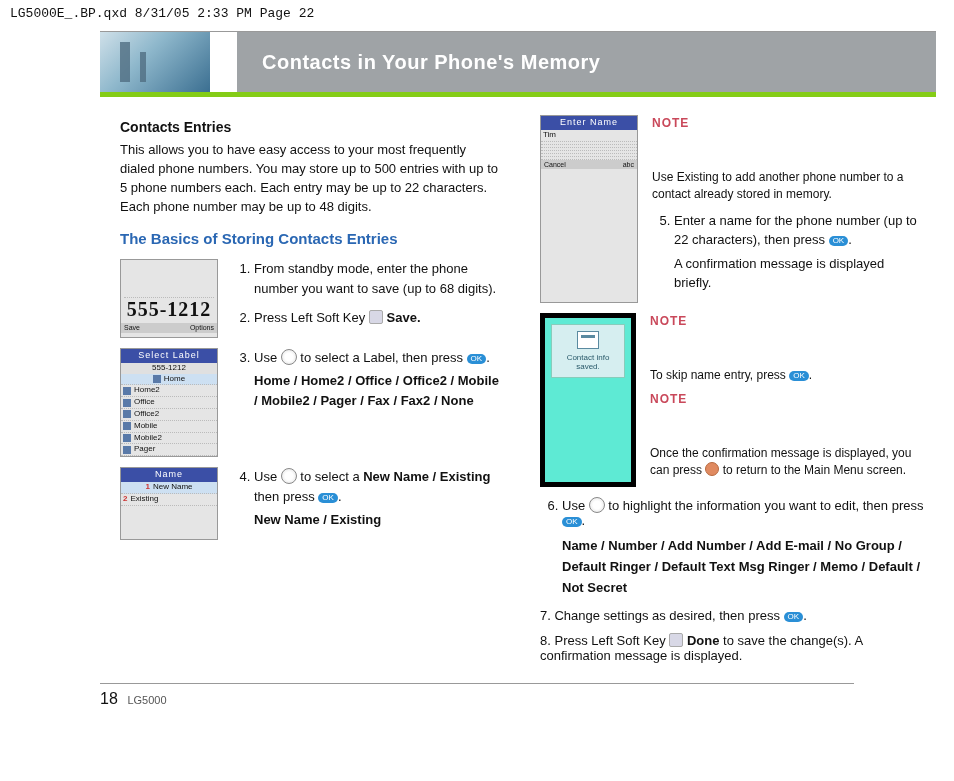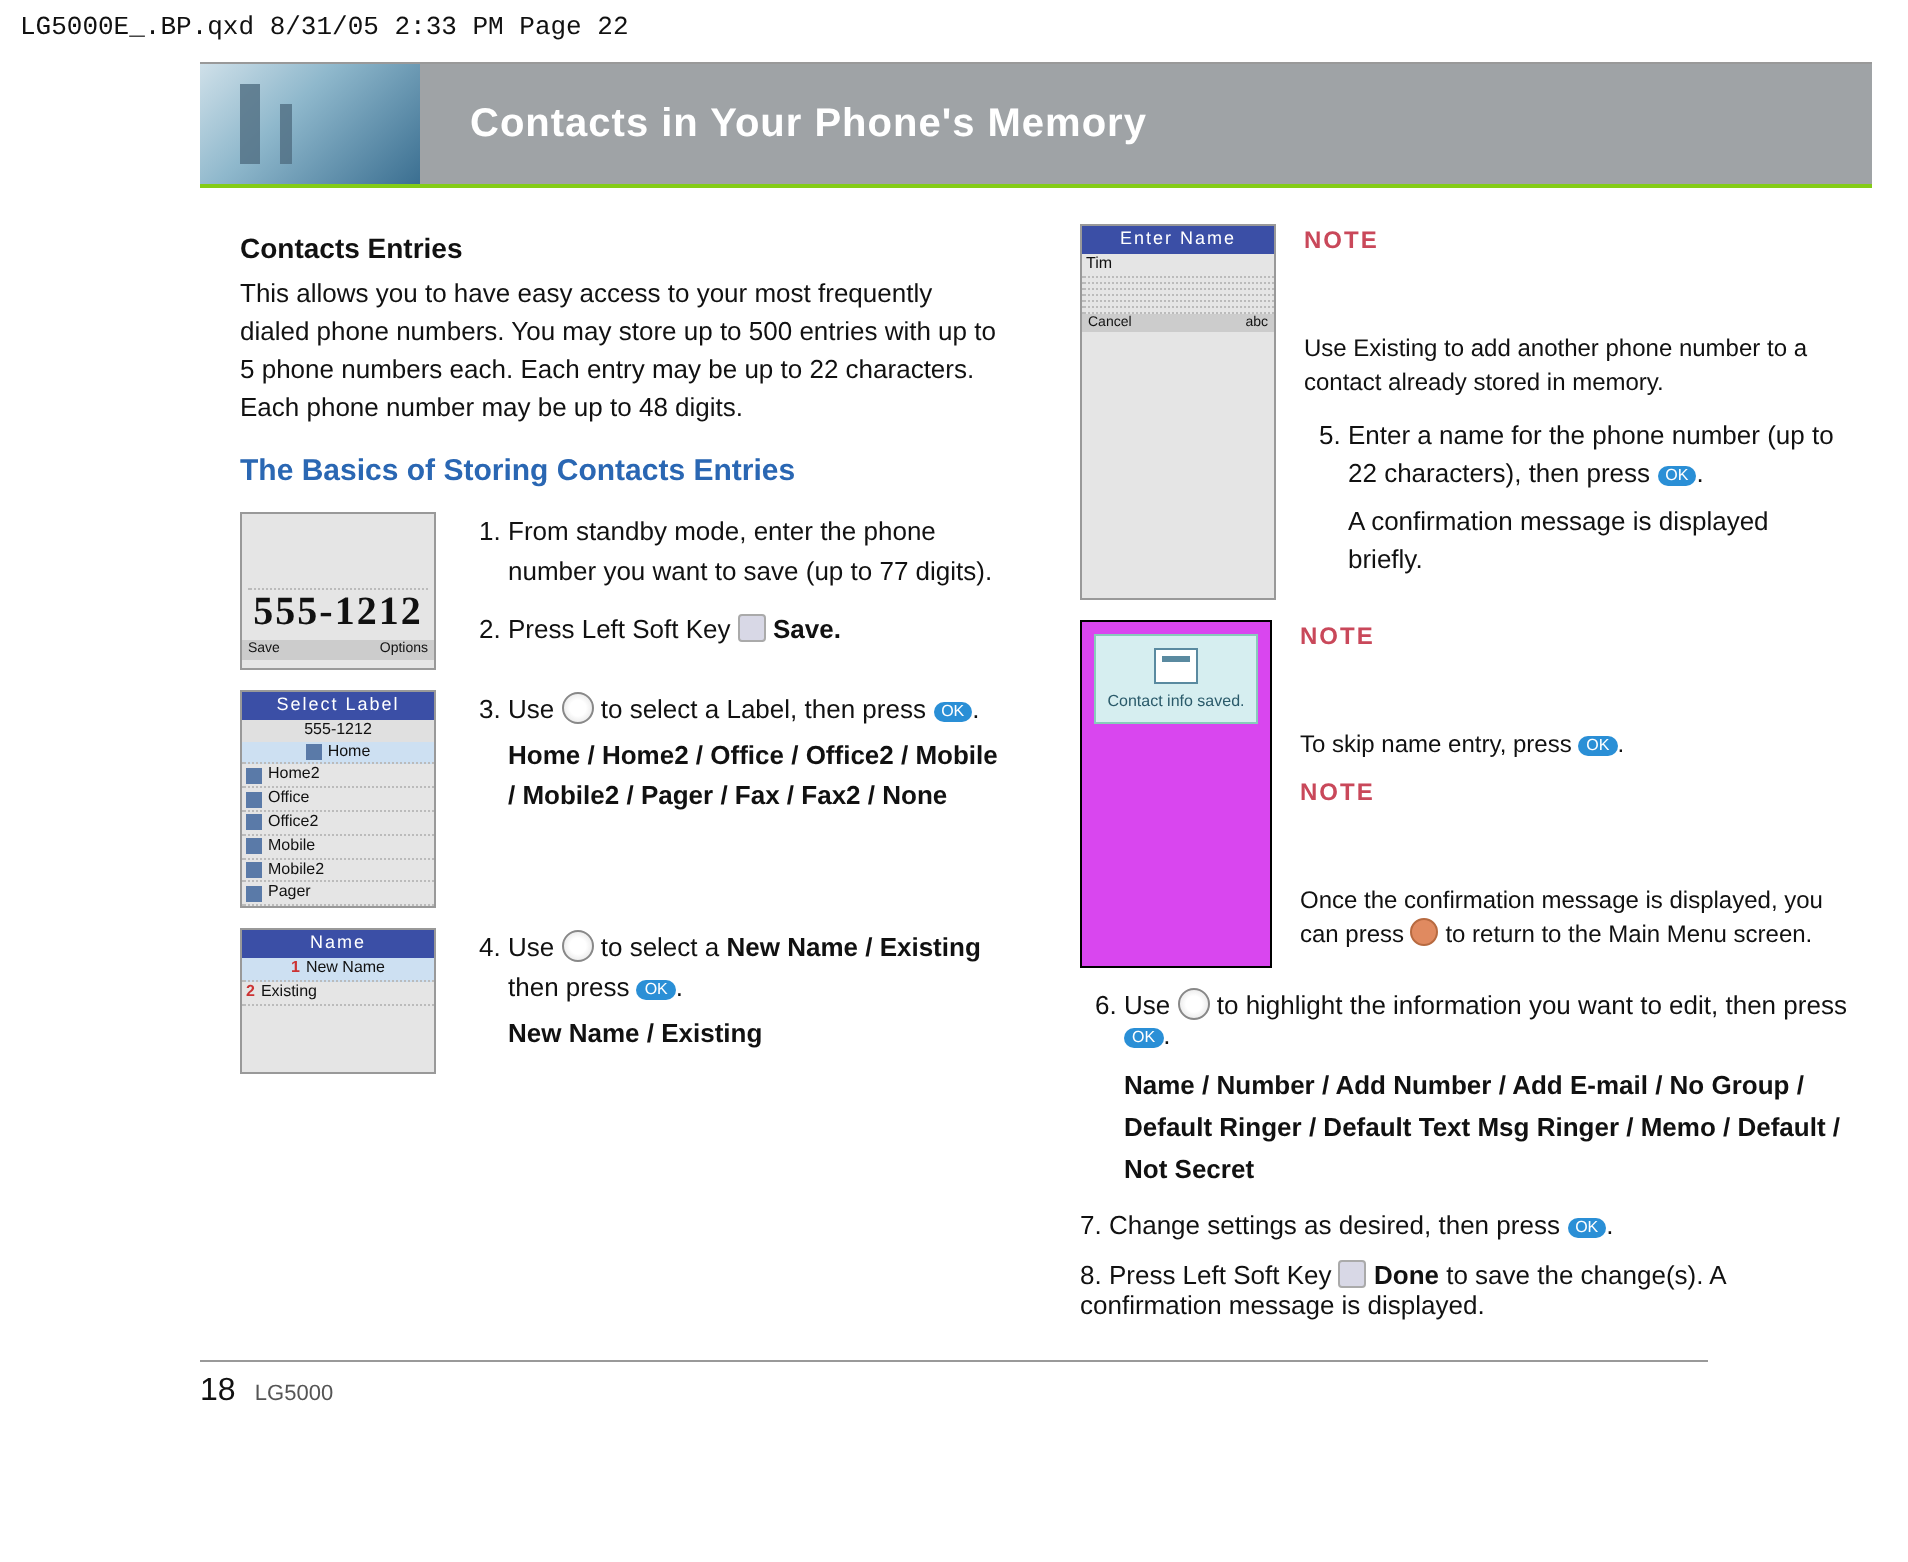--- a/index.html
+++ b/index.html
@@ -16,22 +16,23 @@
   font-size: 13px;
   padding: 6px 10px 10px 10px;
 }
 .page-wrap {
   padding: 0 0 0 0;
 }
 .title-band {
   display: flex;
   align-items: stretch;
   border-top: 1px solid #999;
-  border-bottom: 2px solid #84cc16;
+  border-bottom: 5px solid #84cc16;
   margin: 0 18px 0 100px;
+  gap: 27px;
 }
 .title-img {
   width: 110px;
   height: 60px;
   background: linear-gradient(135deg, #cfe0e9 0%, #8fb8cc 40%, #3b6f91 100%);
   position: relative;
   overflow: hidden;
 }
 .title-img::before, .title-img::after {
   content:"";
@@ -160,22 +161,22 @@
 }
 .mini-icon {
   display:inline-block;
   width:8px; height:8px;
   background:#5a7aa8;
   flex:0 0 8px;
 }
 .popup-shot {
   width:96px;
   flex:0 0 96px;
-  border:1px solid #000000;
-  background:#d946ef;
+  border:5px solid #000000;
+  background:#5eead4;
   padding:6px;
   box-sizing:border-box;
 }
 .popup-inner {
   background:#d6eef0;
   border:1px solid #8cb;
   text-align:center;
   padding:6px 4px;
   font-size:8px;
   color:#2a5a6a;
@@ -224,21 +225,21 @@
             <div style="height:34px;border-bottom:1px dotted #bbb"></div>
             <div class="big-num">555-1212</div>
           </div>
           <div class="shot-foot">
             <span>Save</span>
             <span>Options</span>
           </div>
         </div>
         <div class="steps-text">
           <ol class="outer" start="1">
-            <li><span>From standby mode, enter the phone number you want to save (up to 77 digits).</span></li>
+            <li><span>From standby mode, enter the phone number you want to save (up to 68 digits).</span></li>
             <li>
               <span>Press Left Soft Key </span><span class="icon-soft"></span>
               <span class="bold"> Save.</span>
             </li>
           </ol>
         </div>
       </div>
 
       <div class="step-row">
         <div class="phone-shot">

